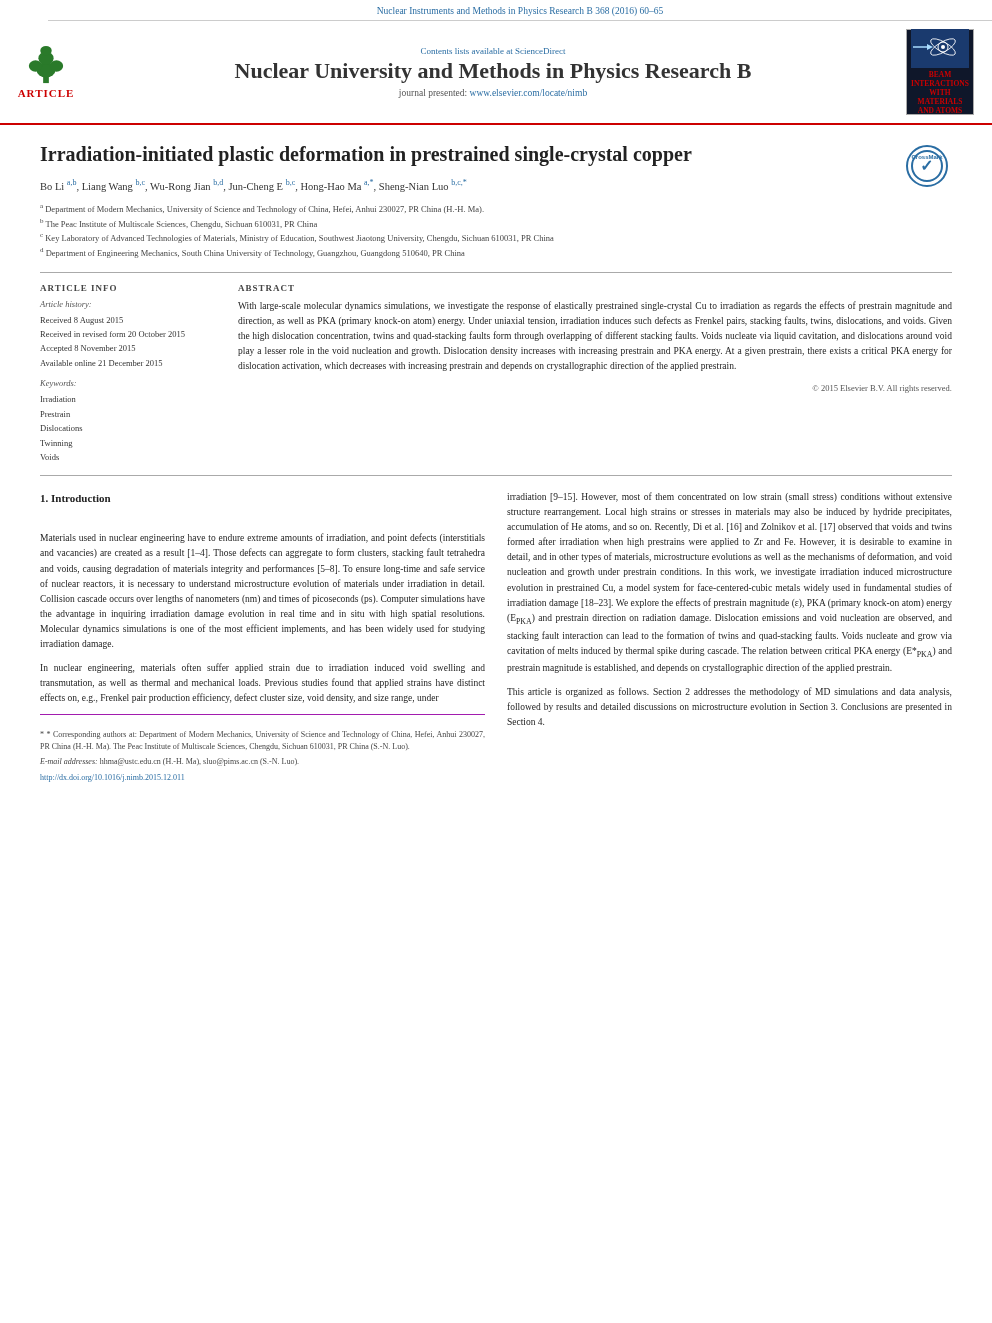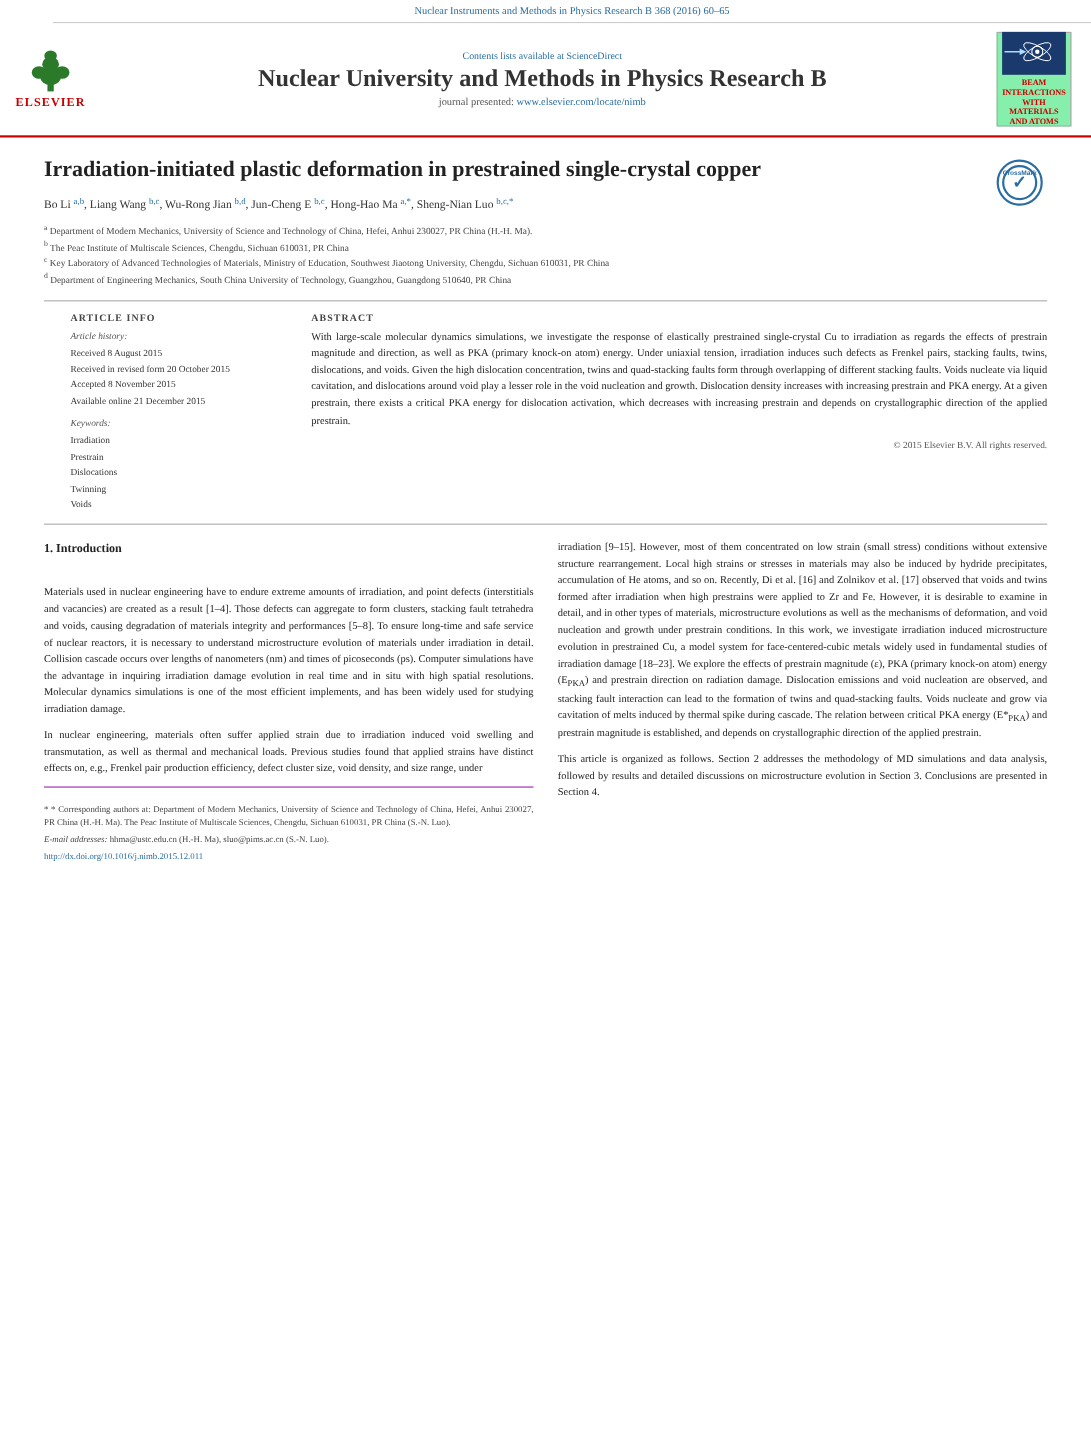--- a/index.html
+++ b/index.html
@@ -75,21 +75,21 @@
 
     .corner-image {
       width: 68px;
       min-width: 68px;
       height: 86px;
       border: 1px solid #aaa;
       display: flex;
       flex-direction: column;
       align-items: center;
       justify-content: center;
-      background: #86efac;
+      background: #0f172a;
       font-size: 7px;
       text-align: center;
       color: #333;
       padding: 4px;
       line-height: 1.3;
     }
 
     .corner-image .beam-text {
       font-weight: bold;
       font-size: 7.5px;
@@ -159,23 +159,22 @@
     }
 
     .divider {
       border: none;
       border-top: 1px solid #aaa;
       margin: 10px 0;
     }
 
     .two-column {
       display: flex;
-      gap: 29px;
+      gap: 8px;
       margin-top: 8px;
-      margin-left: 24px;
     }
 
     .article-info {
       width: 190px;
       min-width: 190px;
       font-size: 9px;
     }
 
     .section-heading {
       font-size: 9px;
@@ -287,21 +286,21 @@
     <svg class="elsevier-tree" viewBox="0 0 50 42" xmlns="http://www.w3.org/2000/svg">
 
       <rect x="22" y="32" width="6" height="8" fill="#2a7a2a"></rect>
 
       <ellipse cx="25" cy="26" rx="10" ry="8" fill="#2a7a2a"></ellipse>
       <ellipse cx="14" cy="22" rx="7" ry="6" fill="#2a7a2a"></ellipse>
       <ellipse cx="36" cy="22" rx="7" ry="6" fill="#2a7a2a"></ellipse>
       <ellipse cx="25" cy="14" rx="8" ry="7" fill="#2a7a2a"></ellipse>
       <ellipse cx="25" cy="6" rx="6" ry="5" fill="#2a7a2a"></ellipse>
     </svg>
-    <div class="elsevier-text">ELSEVIER</div>
+    <div class="elsevier-text">ARTICLE</div>
   </div>
 
   <div class="journal-title-block">
     <div class="sciencedirect-link">
       <span>Contents lists available at ScienceDirect</span>
     </div>
     <div class="journal-name">Nuclear University and Methods in Physics Research B</div>
     <div class="journal-homepage">
       <span>journal presented: </span><span style="color:#2a6da3;">www.elsevier.com/locate/nimb</span>
     </div>

